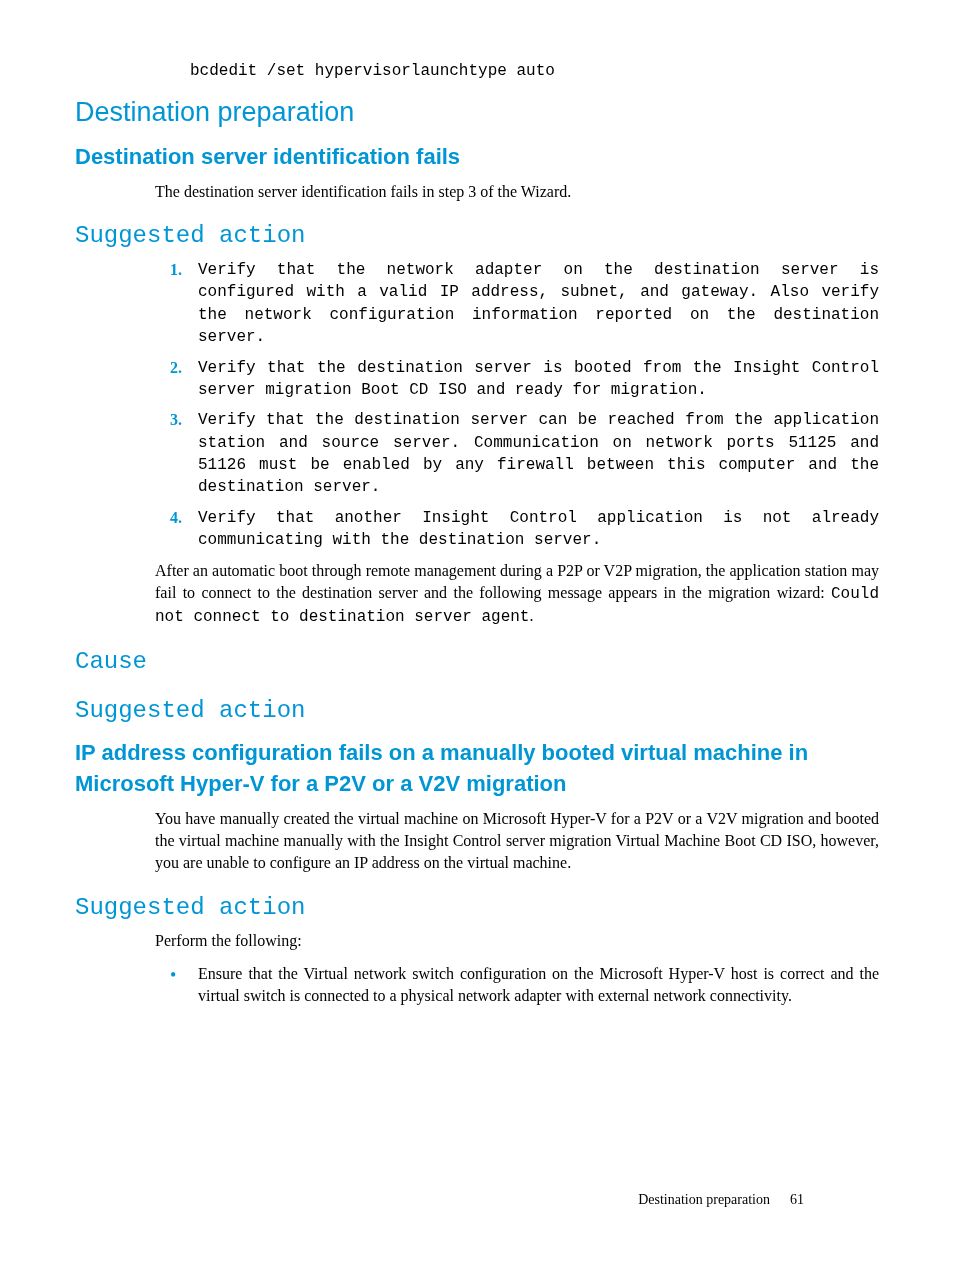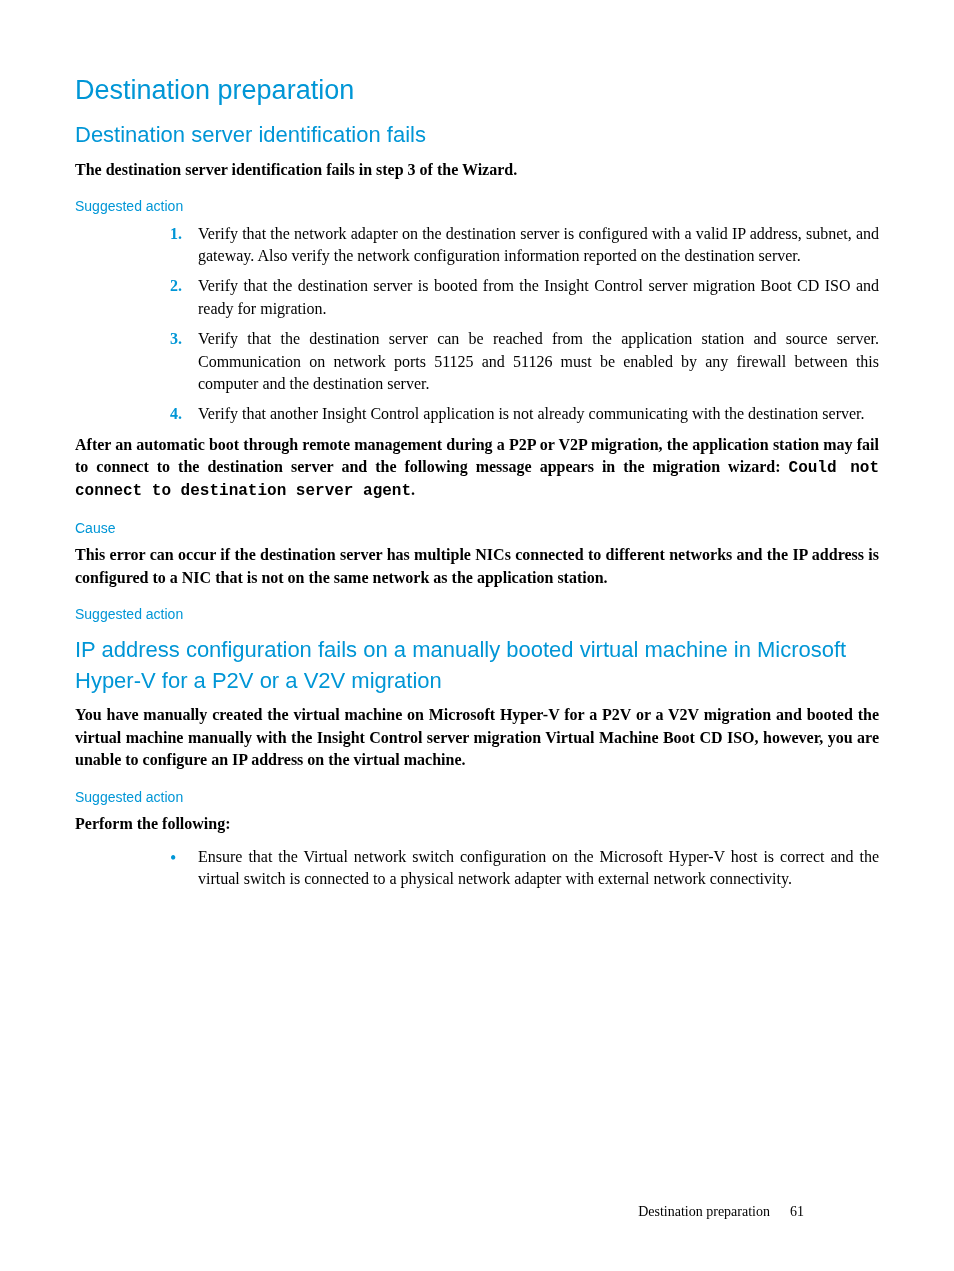--- a/index.html
+++ b/index.html
@@ -39,44 +39,45 @@
     .h2 {
       font-family: Arial, Helvetica, sans-serif;
       font-weight: 300;
       font-size: 27px;
       color: #0096D6;
       margin-top: 12px;
       margin-bottom: 10px;
     }
     .h3 {
       font-family: Arial, Helvetica, sans-serif;
-      font-weight: 400;
+      font-weight: 700;
       font-size: 22px;
       color: #0096D6;
       margin-top: 10px;
       margin-bottom: 8px;
     }
     .h4 {
-      font-family: Liberation Sans, sans-serif;
+      font-family: Liberation Mono, monospace;
       font-weight: 300;
-      font-size: 14px;
+      font-size: 24px;
       color: #0096D6;
       margin-top: 16px;
       margin-bottom: 6px;
     }
     .body-text {
+      margin-left: 80px;
       margin-bottom: 10px;
       text-align: justify;
-      font-weight: bold;
     }
     .ordered-list {
       list-style: none;
       margin-left: 95px;
       margin-bottom: 0;
       counter-reset: item;
+      font-family: Liberation Mono, monospace;
     }
     .ordered-list li {
       position: relative;
       padding-left: 28px;
       margin-bottom: 8px;
       text-align: justify;
       counter-increment: item;
     }
     .ordered-list li::before {
       content: counter(item) ".";
@@ -104,20 +105,21 @@
     .page-wrap {
       position: relative;
       min-height: 1190px;
     }
   </style>
 </head>
 <body>
 
 <div class="page-wrap">
 
+  <div class="code-line">bcdedit /set hypervisorlaunchtype auto</div>
 
 
   <h2 class="h2">Destination preparation</h2>
 
   <h3 class="h3">Destination server identification fails</h3>
 
   <p class="body-text">The destination server identification fails in step 3 of the Wizard.</p>
 
   <h4 class="h4">Suggested action</h4>
 
@@ -128,21 +130,20 @@
     <li>Verify that another Insight Control application is not already communicating with the destination server.</li>
   </ol>
 
 
   <p class="body-text">
     <span>After an automatic boot through remote management during a P2P or V2P migration, the application station may fail to connect to the destination server and the following message appears in the migration wizard: </span><span class="inline-code">Could not connect to destination server agent</span><span>.</span>
   </p>
 
   <h4 class="h4">Cause</h4>
 
-  <p class="body-text">This error can occur if the destination server has multiple NICs connected to different networks and the IP address is configured to a NIC that is not on the same network as the application station.</p>
 
   <h4 class="h4">Suggested action</h4>
 
 
   <h3 class="h3">IP address configuration fails on a manually booted virtual machine in Microsoft Hyper-V for a P2V or a V2V migration</h3>
 
   <p class="body-text">You have manually created the virtual machine on Microsoft Hyper-V for a P2V or a V2V migration and booted the virtual machine manually with the Insight Control server migration Virtual Machine Boot CD ISO, however, you are unable to configure an IP address on the virtual machine.</p>
 
   <h4 class="h4">Suggested action</h4>
 

